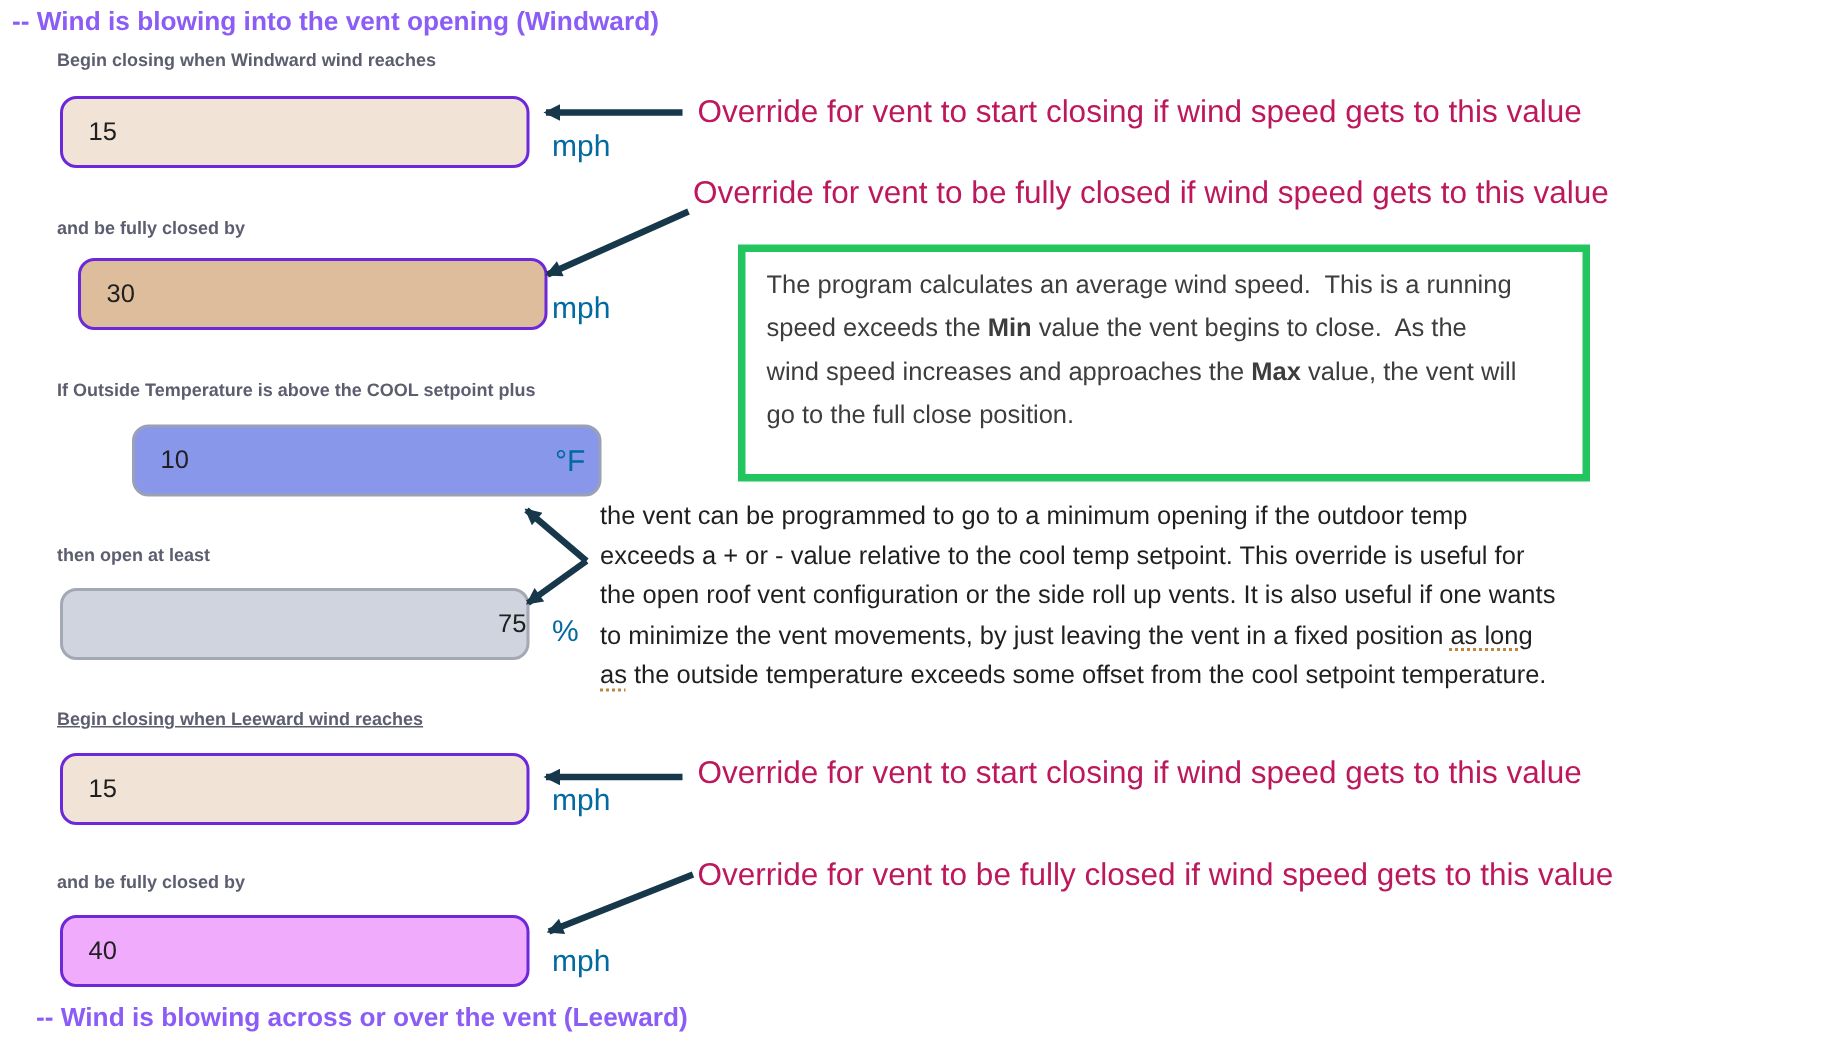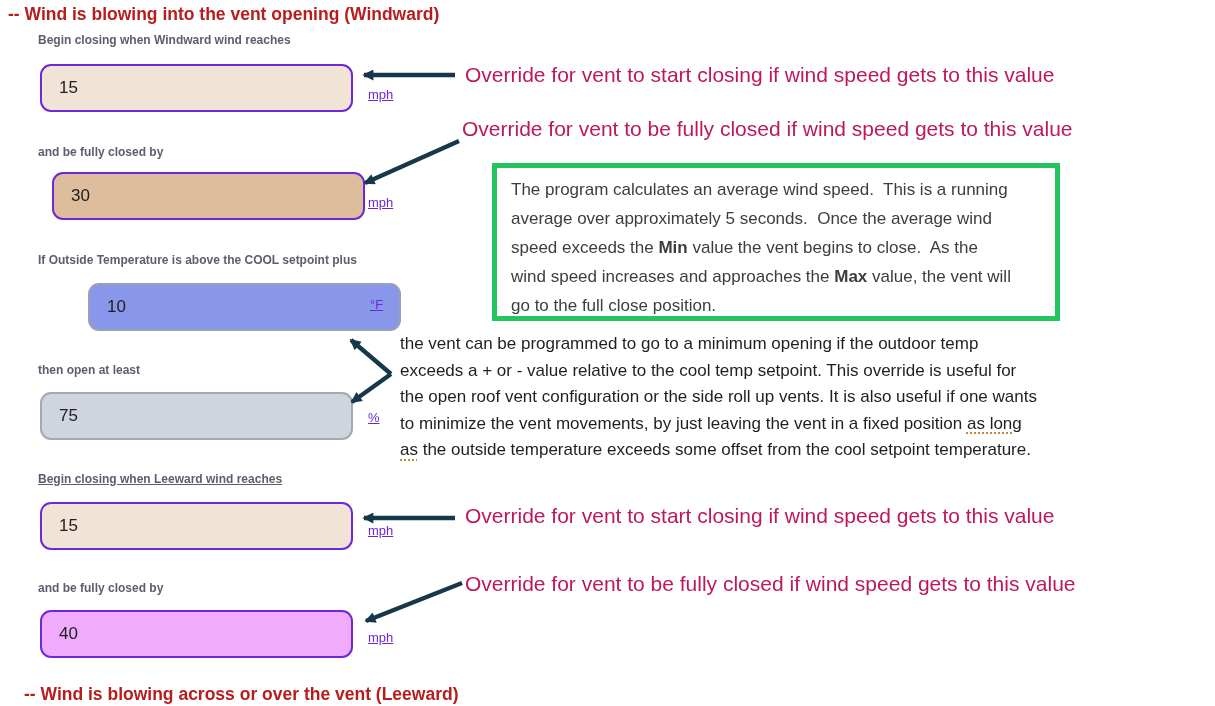--- a/index.html
+++ b/index.html
@@ -1,41 +1,41 @@
 <!DOCTYPE html>
 <html><head>
 <meta charset="utf-8">
 <style>
   html,body{margin:0;padding:0;background:#ffffff;}
   .page{position:relative;width:1215px;height:706px;background:#ffffff;overflow:hidden;
         font-family:"Liberation Sans","DejaVu Sans",sans-serif;}
 
-  .heading{position:absolute;font-size:17.5px;font-weight:bold;color:#b91c1c;white-space:pre;}
+  .heading{position:absolute;font-size:17.5px;font-weight:bold;color:#8b5cf6;white-space:pre;}
   #heading-windward{left:8px;top:4px;}
-  #heading-leeward{left:24px;top:684px;}
+  #heading-leeward{left:24px;top:668px;}
 
   .field-label{position:absolute;left:38px;font-size:12px;font-weight:bold;color:#5c5e6f;white-space:pre;}
   #label-windward-min{top:33px;}
   #label-windward-max{top:145px;}
   #label-cool-offset{top:253px;}
   #label-min-open{top:363px;}
   #label-leeward-min{top:472px;text-decoration:underline;}
   #label-leeward-max{top:581px;}
 
   .field{position:absolute;left:40px;width:313px;height:48px;border:2px solid #6d28d9;
          border-radius:11px;box-sizing:border-box;font-family:"Liberation Sans","DejaVu Sans",sans-serif;
          font-size:17px;color:#202020;padding:0 0 0 17px;outline:none;}
   #field-windward-min{top:64px;background:#f2e3d7;}
   #field-windward-max{top:172px;background:#debd9c;margin-left:12px;}
   #field-cool-offset{top:283px;background:#8997ea;border-color:#9aa0b5;margin-left:48px;}
-  #field-min-open{top:392px;background:#d0d4de;border-color:#a3a8b2;}
+  #field-min-open{top:392px;background:#d0d4de;border-color:#a3a8b2;text-align:right;}
   #field-leeward-min{top:502px;background:#f2e3d7;}
   #field-leeward-max{top:610px;background:#f0abfc;}
 
-  .unit{position:absolute;font-size:13px;color:#6d28d9;white-space:pre;text-decoration:underline;}
+  .unit{position:absolute;font-size:20px;color:#0369a1;white-space:pre;}
   #unit-windward-min{left:368px;top:87px;}
   #unit-windward-max{left:368px;top:195px;}
   #unit-cool-offset{left:370px;top:297px;}
   #unit-min-open{left:368px;top:410px;}
   #unit-leeward-min{left:368px;top:523px;}
   #unit-leeward-max{left:368px;top:630px;}
 
   .annotation{position:absolute;font-size:21px;color:#be185d;white-space:pre;}
   #annot-windward-min{left:465px;top:63px;}
   #annot-windward-max{left:462px;top:117px;}
@@ -66,21 +66,20 @@
   <span id="unit-windward-min" class="unit">mph</span>
   <div id="annot-windward-min" class="annotation">Override for vent to start closing if wind speed gets to this value</div>
 
   <div id="label-windward-max" class="field-label">and be fully closed by</div>
   <input id="field-windward-max" class="field" type="text" value="30" style="">
   <span id="unit-windward-max" class="unit">mph</span>
   <div id="annot-windward-max" class="annotation">Override for vent to be fully closed if wind speed gets to this value</div>
 
   <div class="note-box">
     <div class="line">The program calculates an average wind speed.  This is a running</div>
-    <div class="line">average over approximately 5 seconds.  Once the average wind</div>
     <div class="line">speed exceeds the <b>Min</b> value the vent begins to close.  As the</div>
     <div class="line">wind speed increases and approaches the <b>Max</b> value, the vent will</div>
     <div class="line">go to the full close position.</div>
   </div>
 
   <div id="label-cool-offset" class="field-label">If Outside Temperature is above the COOL setpoint plus</div>
   <input id="field-cool-offset" class="field" type="text" value="10" style="">
   <span id="unit-cool-offset" class="unit">°F</span>
 
   <div id="label-min-open" class="field-label">then open at least</div>

